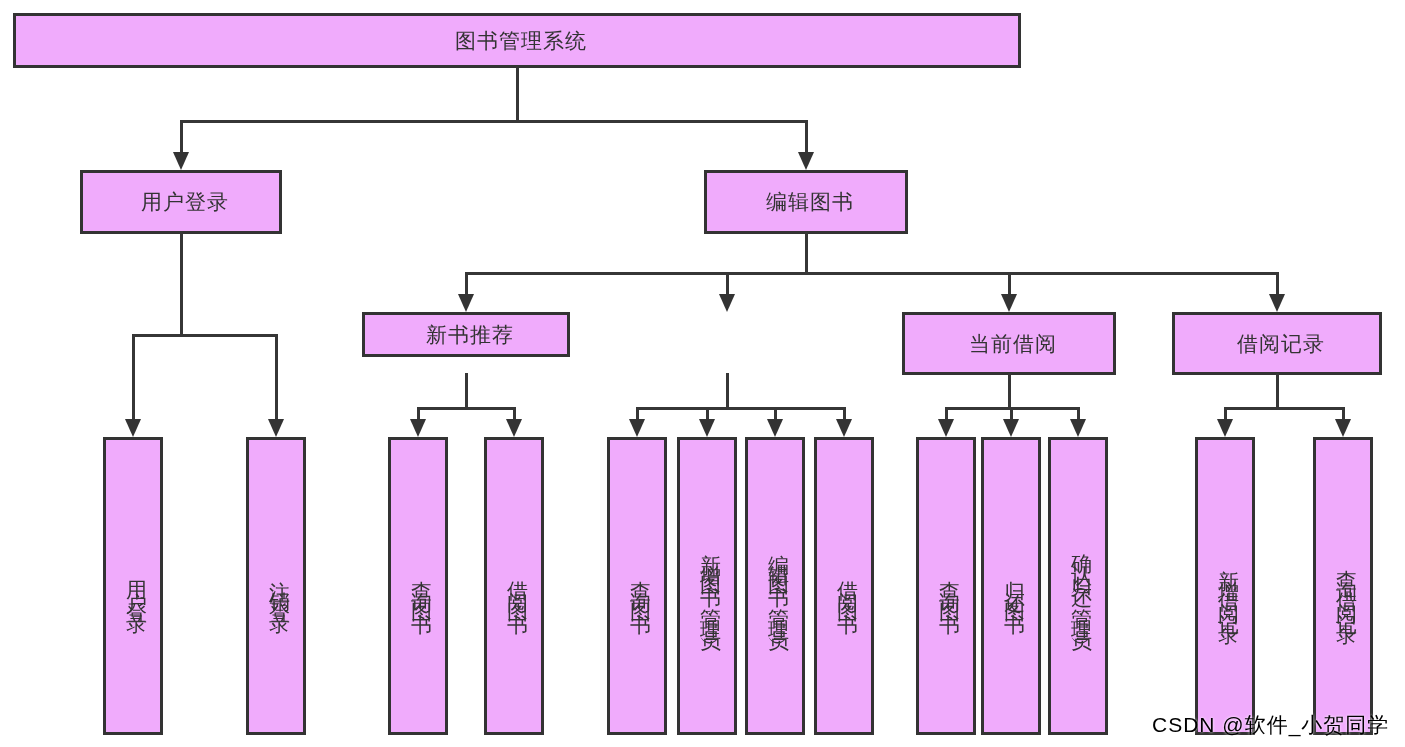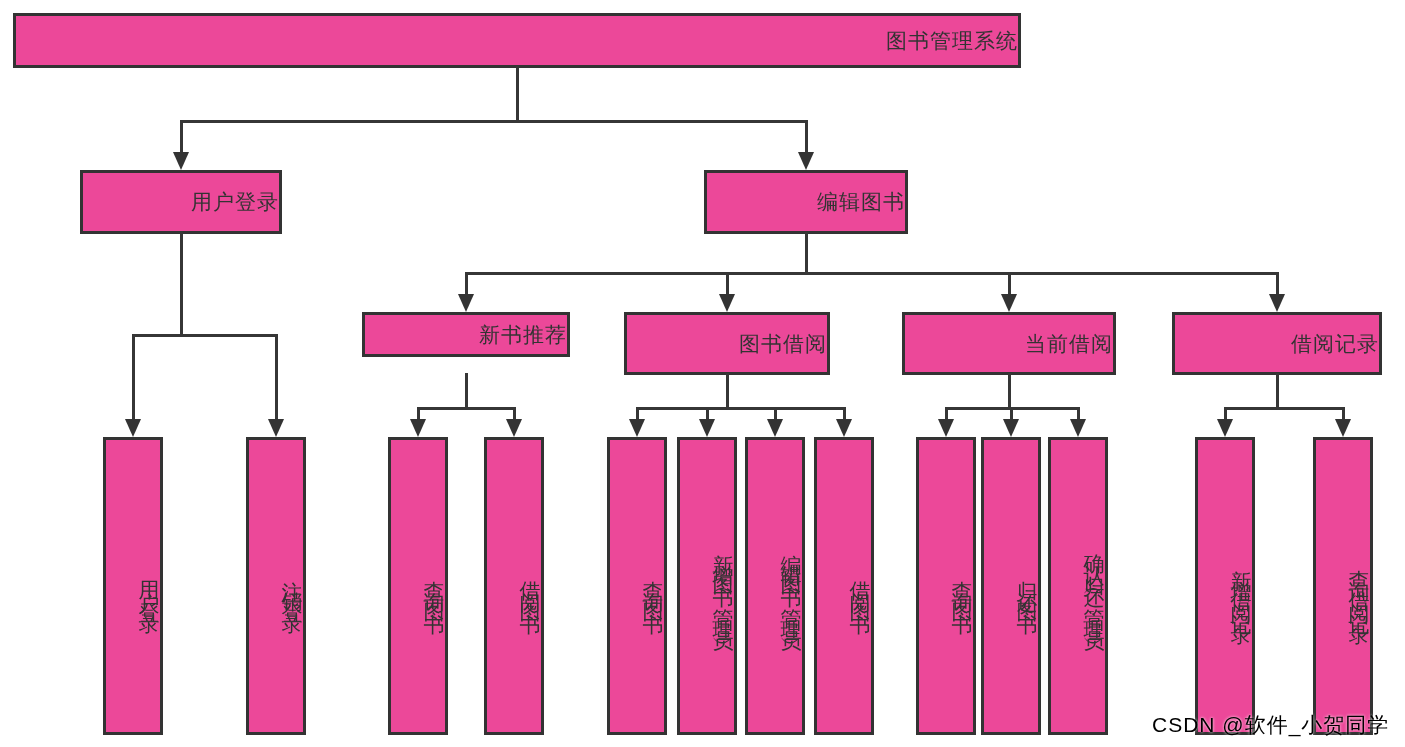--- a/index.html
+++ b/index.html
@@ -1,22 +1,22 @@
 <!DOCTYPE html>
 <html><head>
 <meta charset="utf-8">
 <style>
   html,body{margin:0;padding:0;background:#ffffff;}
   .canvas{
     position:relative;width:1405px;height:747px;background:#ffffff;overflow:hidden;
     font-family:"Liberation Sans","DejaVu Sans",sans-serif;
   }
   .box{
-    position:absolute;box-sizing:border-box;border:3px solid #333333;background:#ec4899;
-    display:flex;align-items:center;justify-content:flex-end;padding-left:8px;
+    position:absolute;box-sizing:border-box;border:3px solid #333333;background:#f0abfc;
+    display:flex;align-items:center;justify-content:center;padding-left:8px;
   }
   .hlabel{font-size:21px;color:#333333;letter-spacing:1px;white-space:nowrap;}
   .leaf{top:437px;width:60px;height:298px;}
   .vlabel{
     writing-mode:vertical-rl;text-orientation:mixed;
     font-size:21px;color:#333333;letter-spacing:11px;line-height:1;white-space:nowrap;
   }
   .vline{position:absolute;width:3px;background:#363636;}
   .hline{position:absolute;height:3px;background:#363636;}
   .ah{
@@ -65,23 +65,20 @@
   <div class="ah" style="left:458px;top:294px;"></div>
   <div class="vline" style="left:726px;top:272px;height:25px;"></div>
   <div class="ah" style="left:719px;top:294px;"></div>
   <div class="vline" style="left:1008px;top:272px;height:25px;"></div>
   <div class="ah" style="left:1001px;top:294px;"></div>
   <div class="vline" style="left:1276px;top:272px;height:25px;"></div>
   <div class="ah" style="left:1269px;top:294px;"></div>
 
   <div class="box" style="left:362px;top:312px;width:208px;height:45px;">
     <span class="hlabel">新书推荐</span>
-  </div>
-  <div class="box" style="left:624px;top:312px;width:206px;height:63px;">
-    <span class="hlabel">图书借阅</span>
   </div>
   <div class="box" style="left:902px;top:312px;width:214px;height:63px;">
     <span class="hlabel">当前借阅</span>
   </div>
   <div class="box" style="left:1172px;top:312px;width:210px;height:63px;">
     <span class="hlabel">借阅记录</span>
   </div>
 
   <div class="vline" style="left:465px;top:373px;height:36px;"></div>
   <div class="hline" style="left:417px;top:407px;width:99px;"></div>

